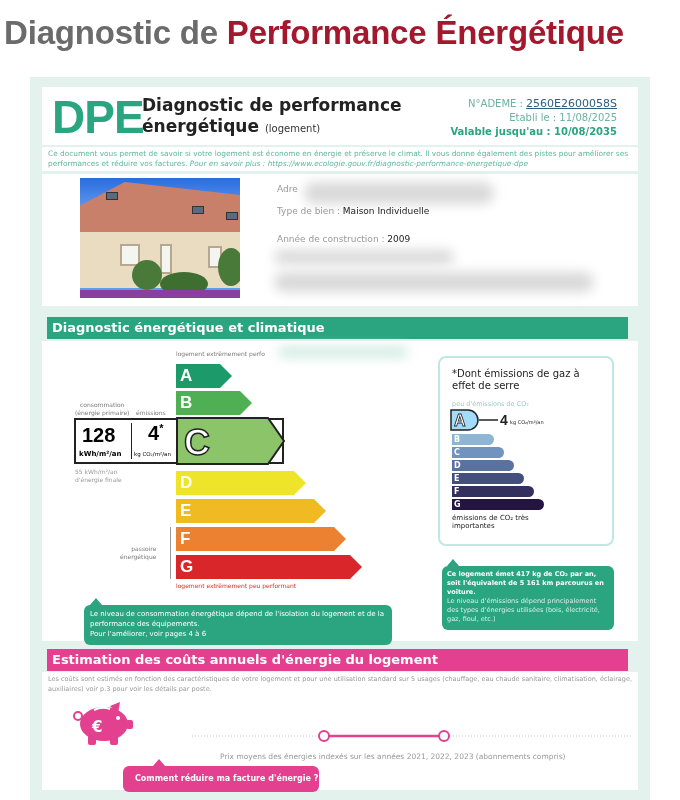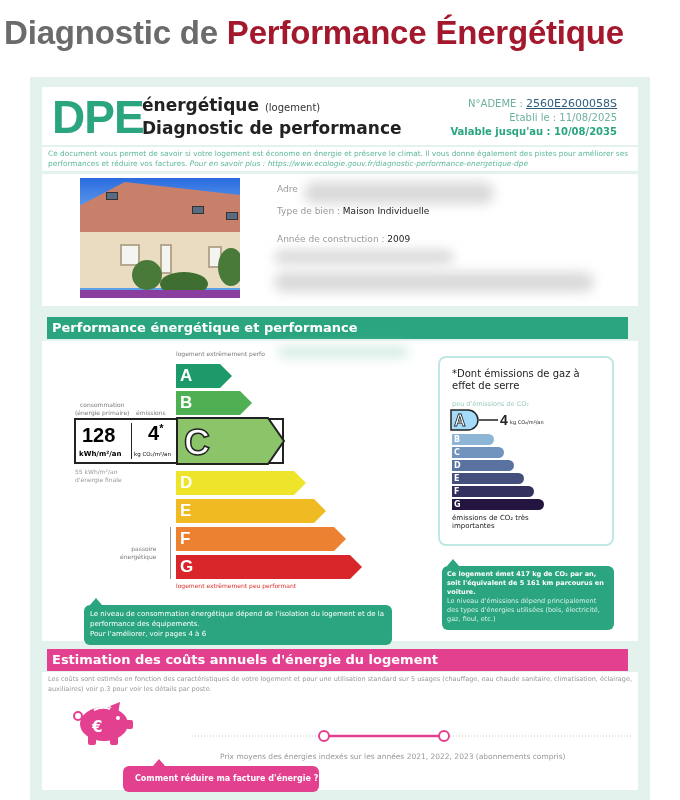--- a/index.html
+++ b/index.html
@@ -92,22 +92,22 @@
 <div class="page-title">
   <span class="t1">Diagnostic de</span>
   <span class="t2">Performance Énergétique</span>
 </div>
 
 <div class="doc">
 
   <div class="panel hdr">
     <div class="dpe-logo">DPE</div>
     <div class="dpe-title">
+      <div>Diagnostic de performance</div>
       <div><span>énergétique</span> <small>(logement)</small></div>
-      <div>Diagnostic de performance</div>
     </div>
     <div class="ademe">
       <div><span class="lbl">N°ADEME : </span><span class="num">2560E2600058S</span></div>
       <div class="lbl">Etabli le : 11/08/2025</div>
       <div class="valid">Valable jusqu'au : 10/08/2035</div>
     </div>
   </div>
 
   <div class="panel intro">
     <span>Ce document vous permet de savoir si votre logement est économe en énergie et préserve le climat. Il vous donne également des pistes pour améliorer ses performances et réduire vos factures.</span>
@@ -135,21 +135,21 @@
     <div class="prop-text" style="top:32px;">
       <span>Type de bien : </span><b>Maison Individuelle</b>
     </div>
     <div class="prop-text" style="top:60px;">
       <span>Année de construction : </span><b>2009</b>
     </div>
     <div class="blur" style="left:232px;top:76px;width:180px;height:14px;"></div>
     <div class="blur" style="left:232px;top:98px;width:320px;height:20px;"></div>
   </div>
 
-  <div class="perf-head">Performance énergétique et performance</div>
+  <div class="perf-head">Diagnostic énergétique et climatique</div>
   <div class="panel perf">
     <div class="lbl-small" style="left:134px;top:9px;">logement extrêmement perfo</div>
     <div class="blur" style="left:236px;top:6px;width:130px;height:10px;background:#cde9df;"></div>
 
     <div class="bar" style="left:134px;top:23px;width:56px;background:#1c9a6a;">A</div>
     <div class="bar" style="left:134px;top:50px;width:76px;background:#4fb053;">B</div>
 
     <div class="lbl-small" style="left:33px;top:60px;text-align:center;white-space:pre;">consommation
 (énergie primaire)</div>
     <div class="lbl-small" style="left:94px;top:68px;">émissions</div>

